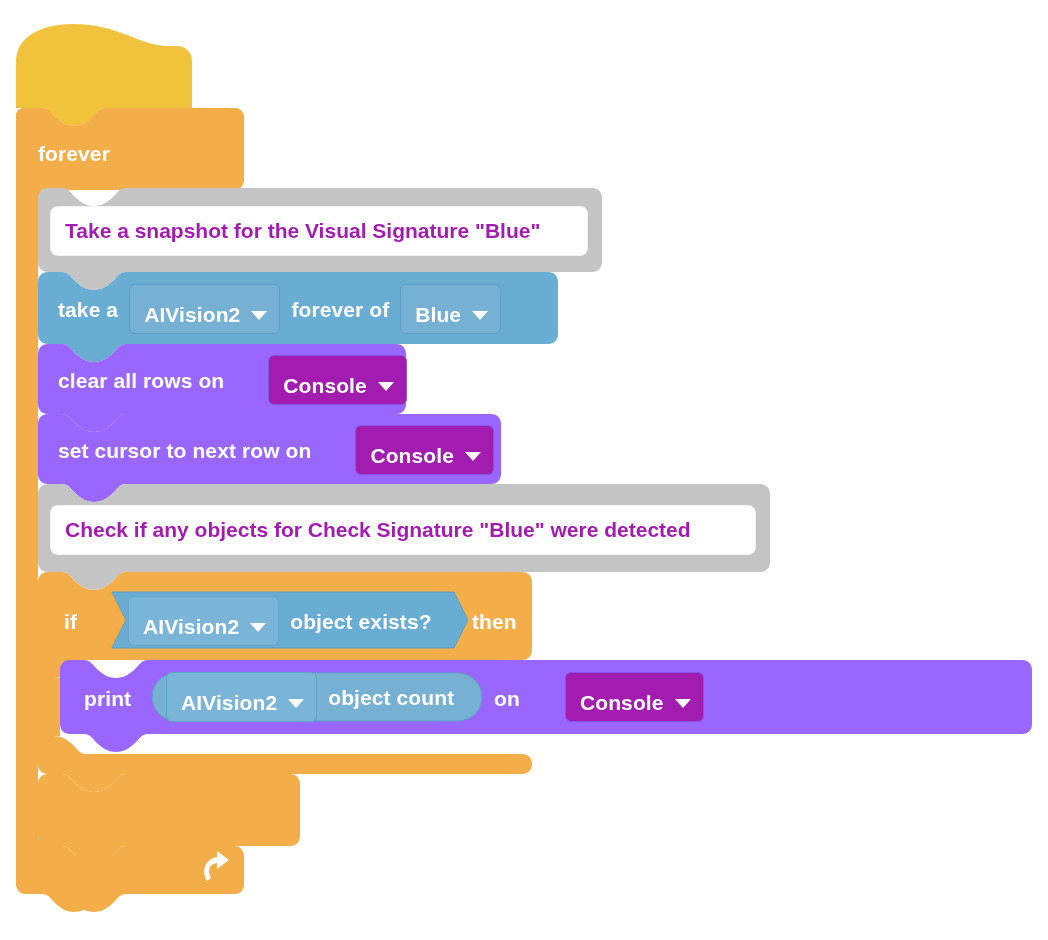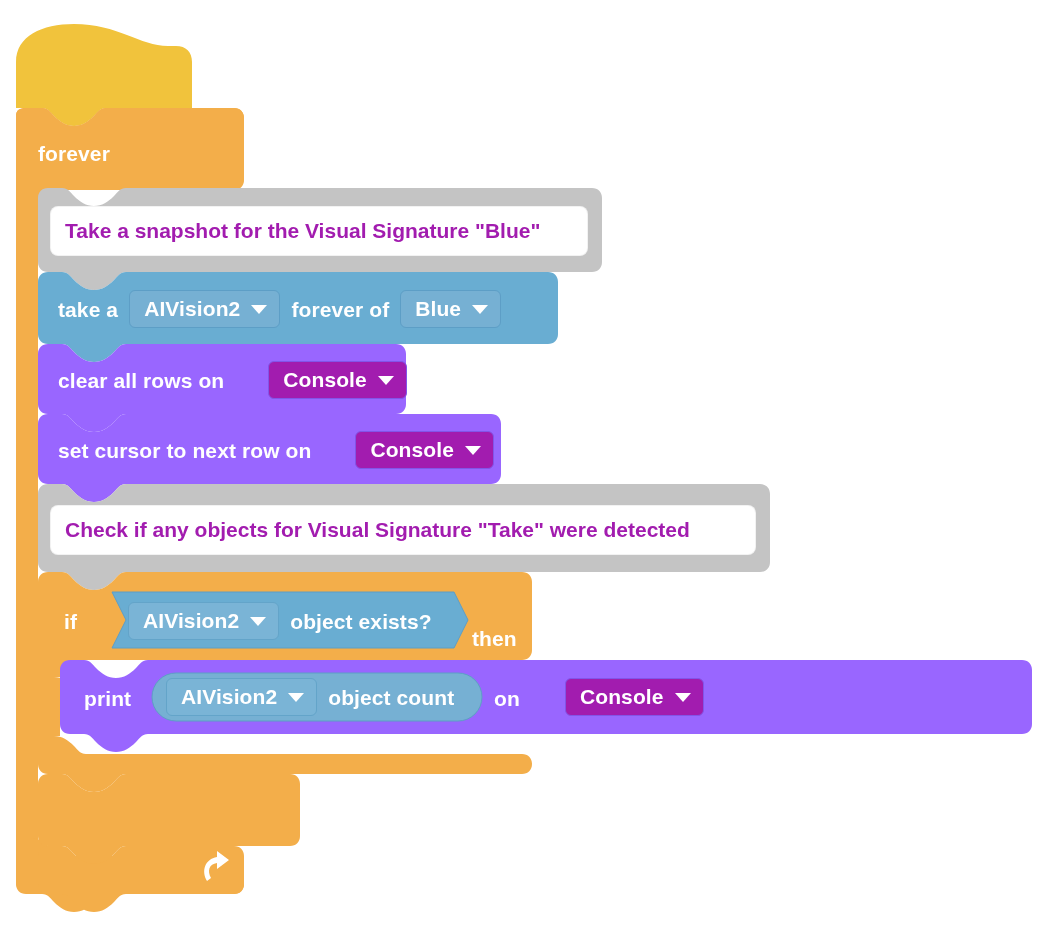--- a/index.html
+++ b/index.html
@@ -21,21 +21,21 @@
     letter-spacing:.1px;
     white-space:nowrap;
     line-height:1;
   }
 
   
   .field{
     display:inline-flex;
     align-items:center;
     gap:11px;
-    padding:7px 12px 8px 14px;
+    padding:19px 12px 8px 14px;
     border-radius:6px;
     border:1px solid rgba(0,0,0,.16);
     box-sizing:border-box;
     white-space:nowrap;
   }
   .field .caret{
     width:0;height:0;
     border-left:8px solid transparent;
     border-right:8px solid transparent;
     border-top:9px solid #ffffff;
@@ -304,21 +304,21 @@
              C770,568 766,572 760,572
              L126,572
              C120,572 118,576 114,580
              C108,586 102,590 94,590
              C86,590 80,586 74,580
              C70,576 68,572 62,572
              L48,572
              C42,572 38,568 38,562 Z" fill="#c4c4c4"></path>
   </svg>
   <div class="comment-inner" style="left:50px;top:505px;width:706px;height:50px;">
-    <span>Check if any objects for Visual Signature "Take" were detected</span>
+    <span>Check if any objects for Check Signature "Blue" were detected</span>
   </div>
 
   <svg class="shape" width="1048" height="940" aria-hidden="true">
     <path d="M38,582
              C38,576 42,572 48,572
              L62,572
              C68,572 70,576 74,580
              C80,586 86,590 94,590
              C102,590 108,586 114,580
              C118,576 120,572 126,572
@@ -357,21 +357,21 @@
   <div class="row" style="left:64px;top:604px;height:34px;">
     <span class="blk-label">if</span>
   </div>
   <div class="row" style="left:128px;top:600px;height:42px;">
     <span class="field blue-lite">
       <span class="blk-label">AIVision2</span>
       <span class="caret"></span>
     </span>
     <span class="blk-label">object exists?</span>
   </div>
-  <div class="row" style="left:472px;top:606px;height:30px;margin-top:17px;">
+  <div class="row" style="left:472px;top:606px;height:30px;">
     <span class="blk-label">then</span>
   </div>
 
   <svg class="shape" width="1048" height="940" aria-hidden="true">
     <path d="M60,670
              C60,664 64,660 70,660
              L84,660
              C90,660 92,664 96,668
              C102,674 108,678 116,678
              C124,678 130,674 136,668

